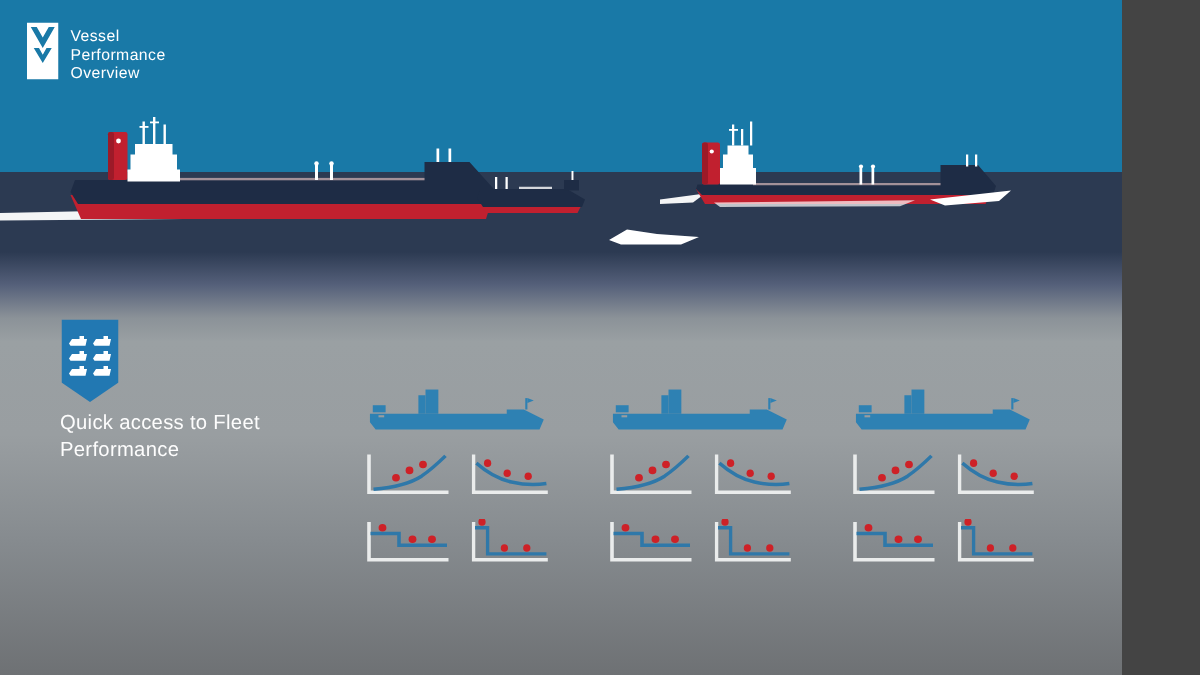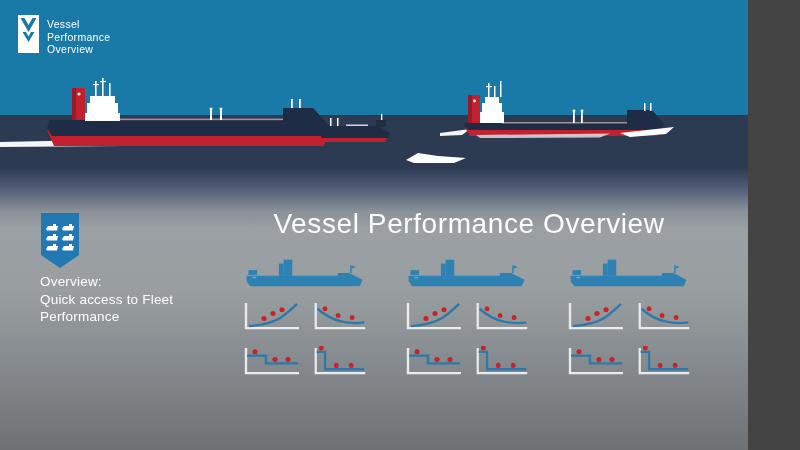--- a/index.html
+++ b/index.html
@@ -129,21 +129,20 @@
       <div class="logo-text">
         <span style="display:block">Vessel</span>
         <span style="display:block">Performance</span>
         <span style="display:block">Overview</span>
       </div>
     </div>
   </div>
 
   <div class="abs" style="left:0;top:190px;width:800px;height:260px;">
 
-    <h1 class="title" style="top:18px;">Vessel Performance Overview</h1>
 
     <svg class="abs" style="left:41px;top:23px;" width="38" height="55" viewBox="0 0 38 55">
       <polygon points="0,0 38,0 38,42 19,55 0,42" fill="#2278b2"></polygon>
       <g fill="#ffffff">
         <g transform="translate(5,11)">
             <polygon points="0,5 2,2 7,2 7,0 10,0 10,2 12,2 11,6.5 1,6.5"></polygon>
           </g>
         <g transform="translate(21,11)">
             <polygon points="0,5 2,2 7,2 7,0 10,0 10,2 12,2 11,6.5 1,6.5"></polygon>
           </g>
@@ -156,21 +155,20 @@
         <g transform="translate(5,31)">
             <polygon points="0,5 2,2 7,2 7,0 10,0 10,2 12,2 11,6.5 1,6.5"></polygon>
           </g>
         <g transform="translate(21,31)">
             <polygon points="0,5 2,2 7,2 7,0 10,0 10,2 12,2 11,6.5 1,6.5"></polygon>
           </g>
       </g>
     </svg>
 
     <div class="caption" style="top:83px;">
-      <span>Overview:</span>
       <span>Quick access to Fleet</span>
       <span>Performance</span>
     </div>
 
     <div class="cards" id="cards" style="top:64px;">
   <div class="card">
     <svg class="card-ship" viewBox="0 0 133 40">
       <g fill="#2e81b3">
         <rect x="6" y="17" width="9" height="5"></rect>
         <polygon points="4,23 100,23 100,20 112,20 126,27 123,34 8,34 4,29"></polygon>

